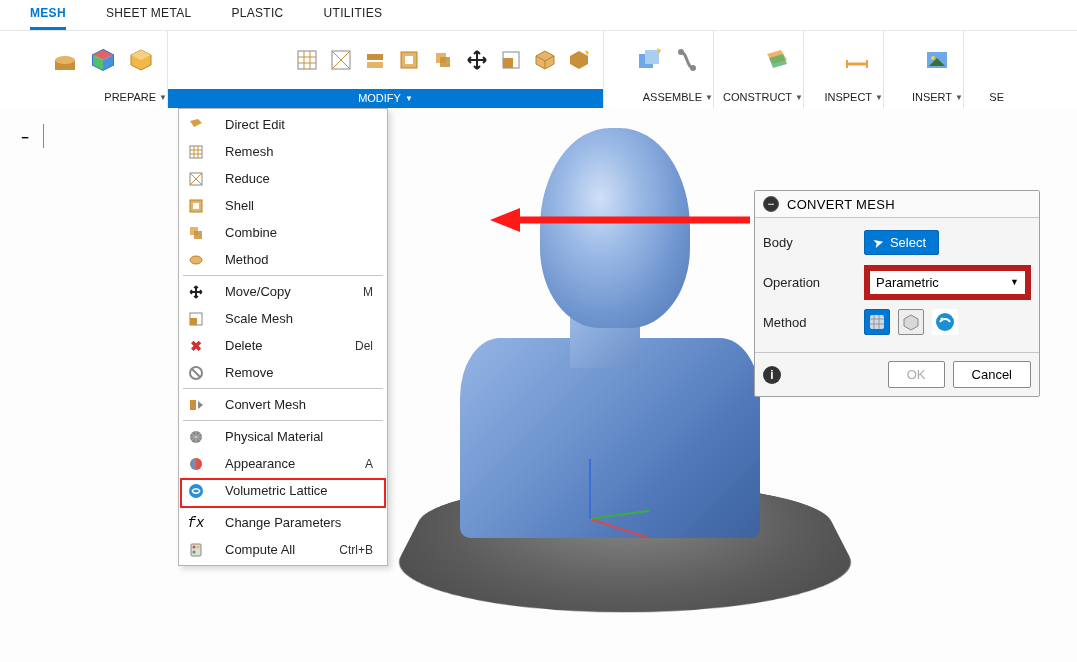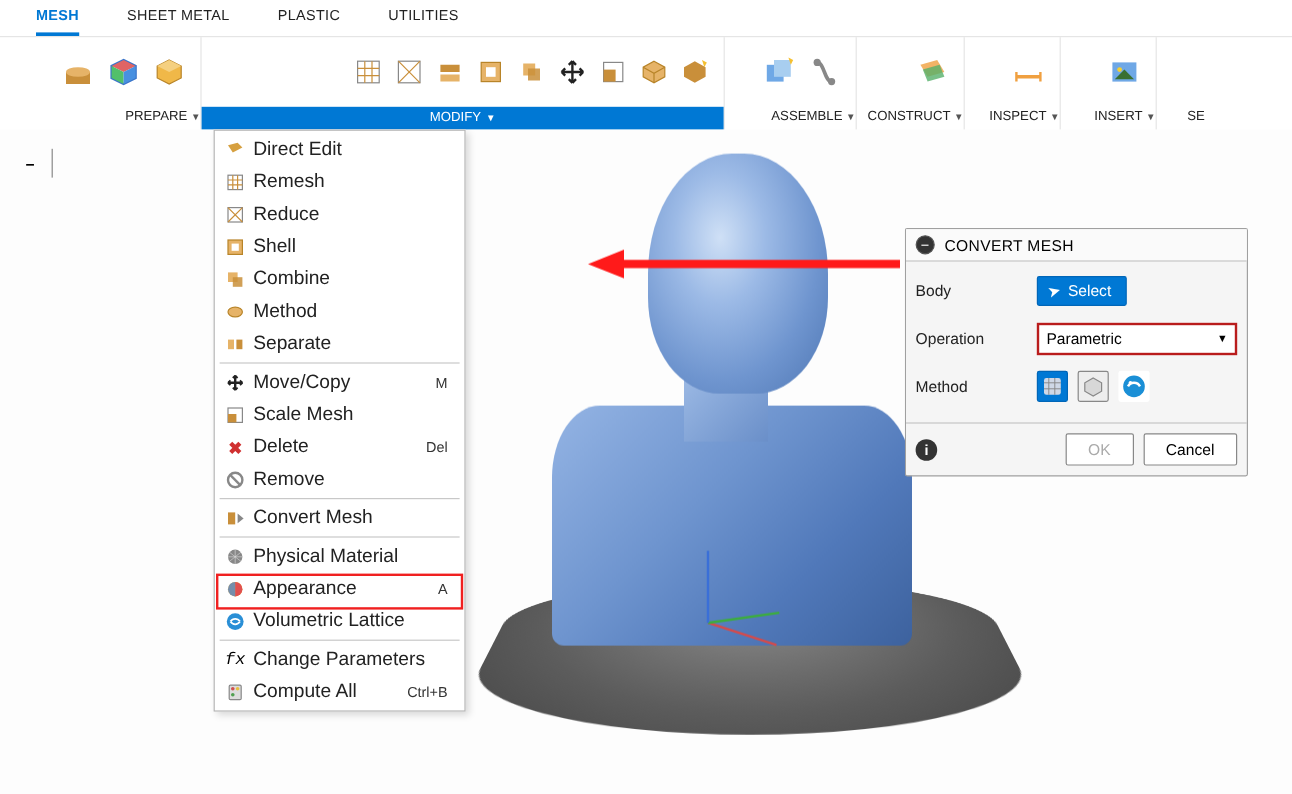--- a/index.html
+++ b/index.html
@@ -119,22 +119,23 @@
   .dropdown-item .dd-icon {
     width: 18px;
     height: 18px;
     display: flex;
     align-items: center;
     justify-content: center;
     font-size: 14px;
   }
   .dropdown-item .dd-label {
     flex: 1;
-    font-size: 16px;
+    font-size: 13px;
     color: #222;
+    margin-left: 14px;
   }
   .dropdown-item .dd-shortcut {
     font-size: 12px;
     color: #333;
     margin-right: 6px;
   }
   .dropdown-sep {
     height: 1px;
     background: #c8c8c8;
     margin: 2px 4px;
@@ -212,21 +213,21 @@
     cursor: pointer;
     border-radius: 2px;
   }
   .select-cursor {
     display: inline-block;
     font-size: 13px;
     transform: rotate(-15deg);
   }
   .param-select {
     flex: 1;
-    border: 2px solid #b91c1c;
+    border: 6px solid #b91c1c;
     background: #fff;
     padding: 4px 6px;
     font-size: 13px;
     display: flex;
     justify-content: space-between;
     align-items: center;
     cursor: pointer;
   }
   .method-radio-wrap {
     display: flex;
@@ -636,29 +637,20 @@
       </span>
     <span class="dd-label">Combine</span>
   </div>
   <div class="dropdown-item">
     <span class="dd-icon">
         <svg width="16" height="16">
           <ellipse cx="8" cy="8" rx="6" ry="4" fill="#e6b368" stroke="#b88428"></ellipse>
         </svg>
       </span>
     <span class="dd-label">Method</span>
-  </div>
-  <div class="dropdown-item">
-    <span class="dd-icon">
-        <svg width="16" height="16">
-          <rect x="2" y="4" width="5" height="8" fill="#e6b368"></rect>
-          <rect x="9" y="4" width="5" height="8" fill="#c98f3a"></rect>
-        </svg>
-      </span>
-    <span class="dd-label">Separate</span>
   </div>
   <div class="dropdown-sep"></div>
   <div class="dropdown-item">
     <span class="dd-icon">
         <svg width="16" height="16">
           <path d="M8 2v12M2 8h12" stroke="#222" stroke-width="2"></path>
           <path d="M8 2l-2 2M8 2l2 2M8 14l-2-2M8 14l2-2M2 8l2-2M2 8l2 2M14 8l-2-2M14 8l-2 2" stroke="#222" stroke-width="1.5" fill="none"></path>
         </svg>
       </span>
     <span class="dd-label">Move/Copy</span>

